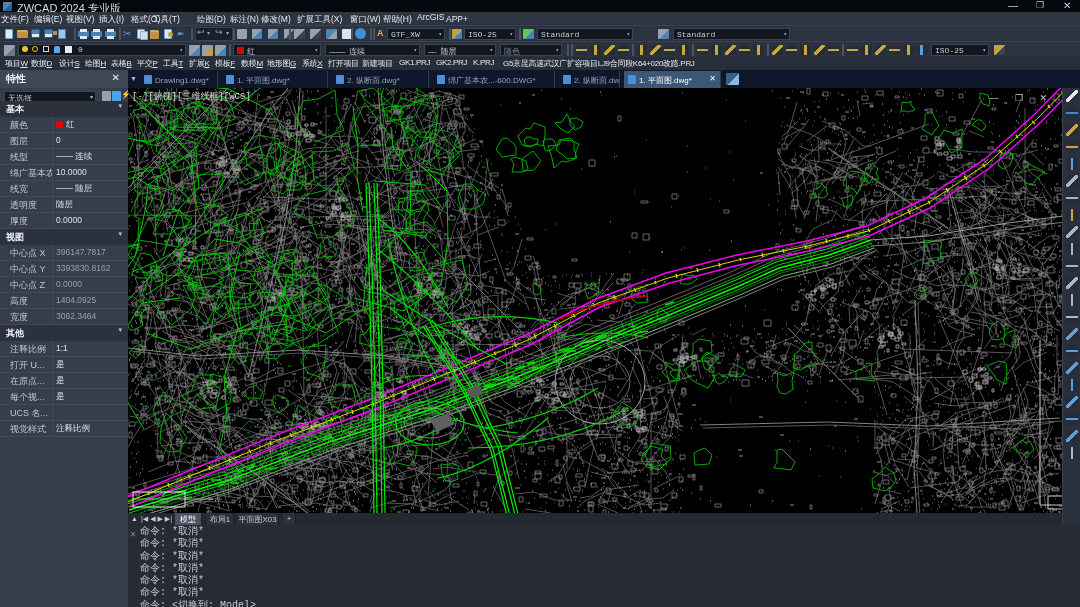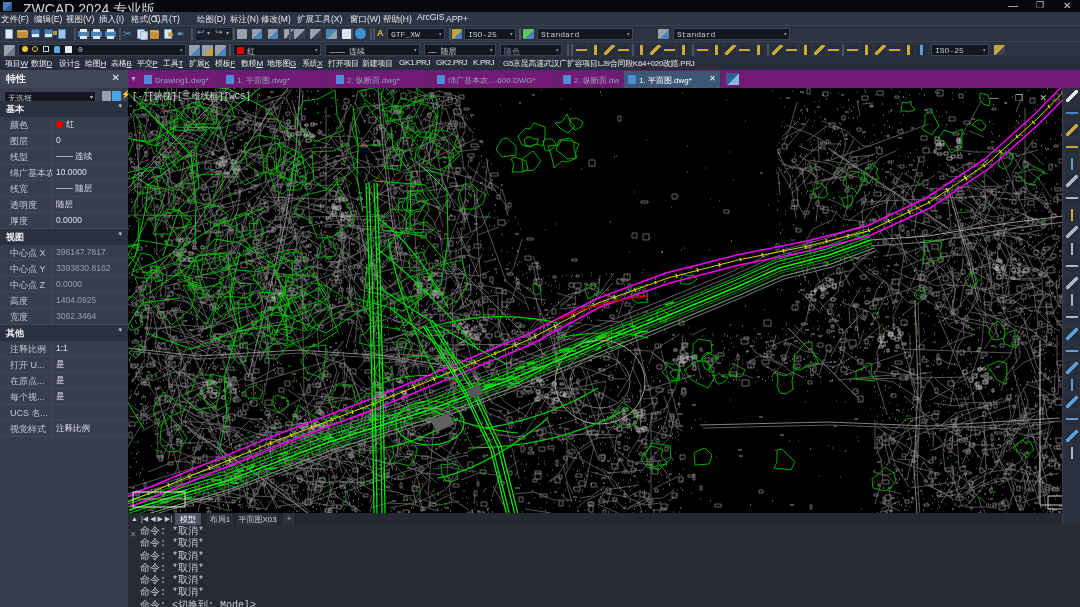--- a/index.html
+++ b/index.html
@@ -2,21 +2,21 @@
 <html><head><meta charset="utf-8"><style>
 *{margin:0;padding:0;box-sizing:border-box}
 html,body{width:1080px;height:607px;overflow:hidden;background:#2c3340;font-family:"Liberation Sans",sans-serif}
 .titlebar{position:absolute;left:0;top:0;width:1080px;height:12px;background:#05070c}
 .menubar{position:absolute;left:0;top:12px;width:1080px;height:13px;background:#2e3542;color:#e6e9ee;font-size:8.5px}
 .tbrow{position:absolute;left:0;width:1080px;height:16px;background:#2c3340;border-top:1px solid #3a4150}
 .vsep{position:absolute;top:2px;width:2px;height:12px;background:#4a5260}
 .combo{position:absolute;height:12px;background:#12161f;border:1px solid #3d4450;color:#c8ccd2;font-size:8px;font-family:"Liberation Mono",monospace;padding:1px 3px;white-space:nowrap;overflow:hidden}
 .combo:after{content:"▾";position:absolute;right:2px;top:1px;color:#aeb6c2;font-size:6px}
 .menurow{position:absolute;left:0;top:57px;width:1080px;height:13px;background:#272d39;color:#e8ebf0;font-size:8px;letter-spacing:-0.3px}
-.tabbar{position:absolute;left:0;top:70px;width:1080px;height:18px;background:#701a75}
+.tabbar{position:absolute;left:0;top:70px;width:1080px;height:18px;background:#0f172a}
 .tab{position:absolute;top:1px;height:17px;color:#97a1b0;font-size:8px;padding:4px 0 0 4px;border-right:1px solid #343b46;white-space:nowrap;overflow:hidden}
 .tab.active{background:#3c5876;color:#fff}
 .ticon{display:inline-block;width:8px;height:9px;background:#4a90d9;margin-right:3px;vertical-align:-1px;border-radius:1px}
 .pheader{position:absolute;left:0;top:70px;width:128px;height:18px;background:#3f4757;color:#eef1f5;font-size:10px;font-weight:bold;padding:2px 0 0 6px;z-index:3}
 .panel{position:absolute;left:0;top:88px;width:128px;height:519px;background:#363d4c;font-family:"Liberation Sans",sans-serif}
 .sect{position:absolute;left:0;width:128px;height:16px;background:#2b313d;color:#eef1f5;font-size:9px;font-weight:bold;padding:2px 0 0 6px}
 .sect span{font-weight:normal;font-size:7px;color:#c2c9d4}
 .prow{position:absolute;left:0;width:128px;height:16px;border-bottom:1px solid #414858;font-size:9px}
 .plab{position:absolute;left:10px;top:2px;color:#c2c9d4;width:42px;overflow:hidden;white-space:nowrap}
 .pval{position:absolute;left:56px;top:2px;white-space:nowrap;font-size:8.5px}
@@ -25,21 +25,21 @@
 .rtb{position:absolute;left:1062px;top:88px;width:18px;height:437px;background:#2a303c;border-left:1px solid #3a4150}
 .lstrip{position:absolute;left:128px;top:513px;width:934px;height:12px;background:#232831}
 .ltab{position:absolute;top:0px;height:12px;background:#2b313d;color:#c2c9d4;font-size:8px;text-align:center;padding-top:1px;border-right:1px solid #1a1e26}
 .ltab.active2{background:#4a5264;color:#fff}
 .cmd{position:absolute;left:128px;top:525px;width:952px;height:82px;background:#262b34;color:#c6cad0;font-size:10px;font-family:"Liberation Mono",monospace}
 .cline{height:12.3px;line-height:12.3px;white-space:pre}
 </style></head>
 <body>
 <div class="titlebar">
     <div style="position:absolute;left:3px;top:2px;width:9px;height:9px;background:linear-gradient(135deg,#4a83b5 55%,#2e5e92 55%);border-radius:1px;"></div>
-    <span style="position:absolute;left:23px;top:1px;font-size:14px;color:#d4d8de">ZWCAD 2024 专业版</span>
+    <span style="position:absolute;left:17px;top:1px;font-size:11px;color:#d4d8de">ZWCAD 2024 专业版</span>
     <span style="position:absolute;left:1008px;top:0px;font-size:10px;color:#c9ced6">—</span>
     <span style="position:absolute;left:1036px;top:0px;font-size:9px;color:#c9ced6">❐</span>
     <span style="position:absolute;left:1063px;top:0px;font-size:10px;color:#c9ced6">✕</span>
   </div>
 <div class="menubar">
     <span style="position:absolute;left:1px;top:2px">文件(F)</span>
     <span style="position:absolute;left:34px;top:2px">编辑(E)</span>
     <span style="position:absolute;left:66px;top:2px">视图(V)</span>
     <span style="position:absolute;left:99px;top:2px">插入(I)</span>
     <span style="position:absolute;left:131px;top:2px">格式(O)</span>

